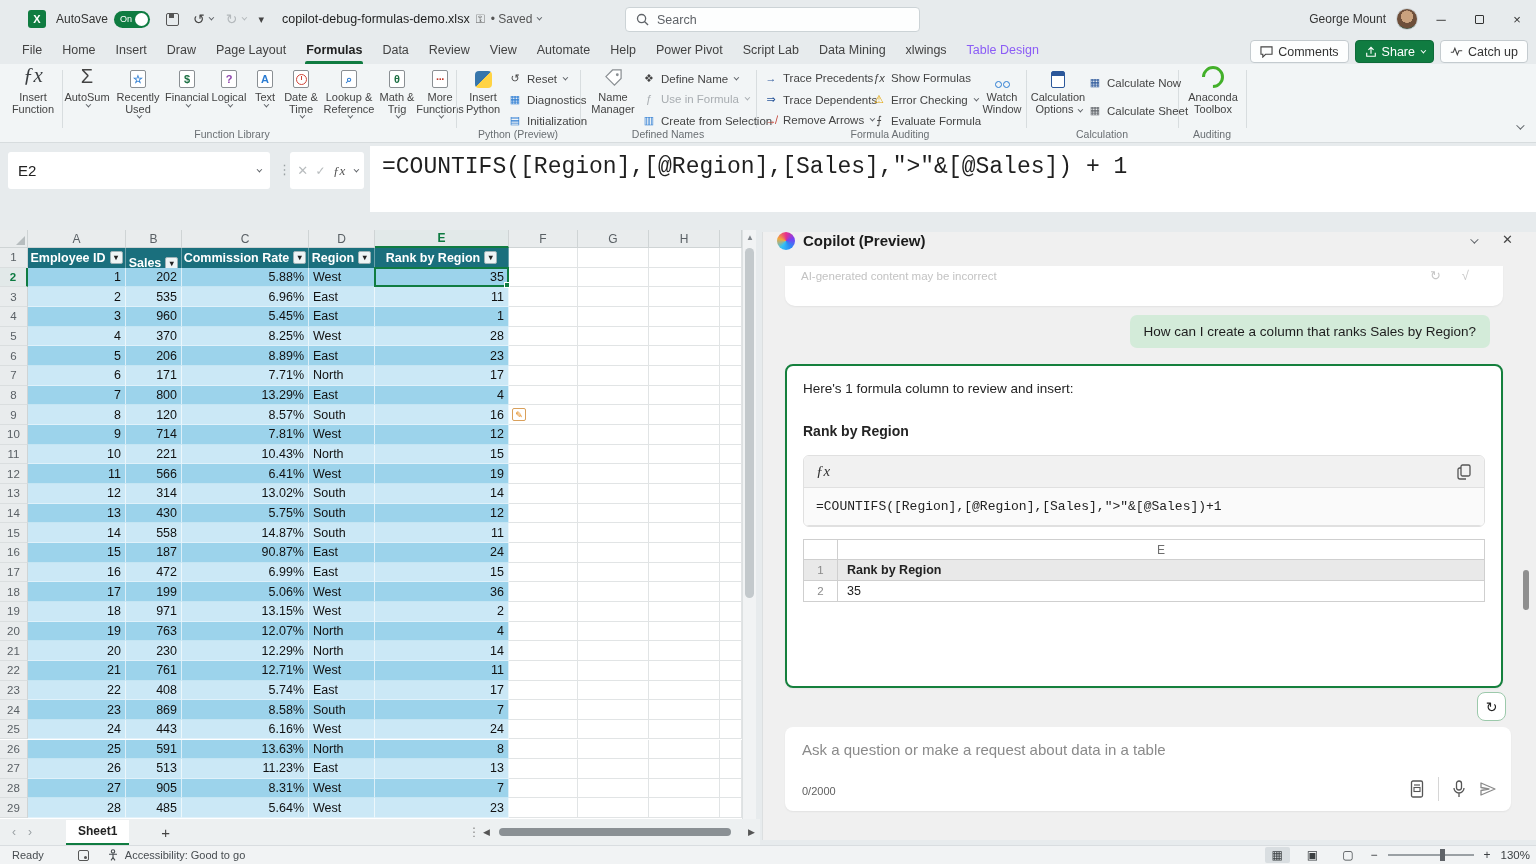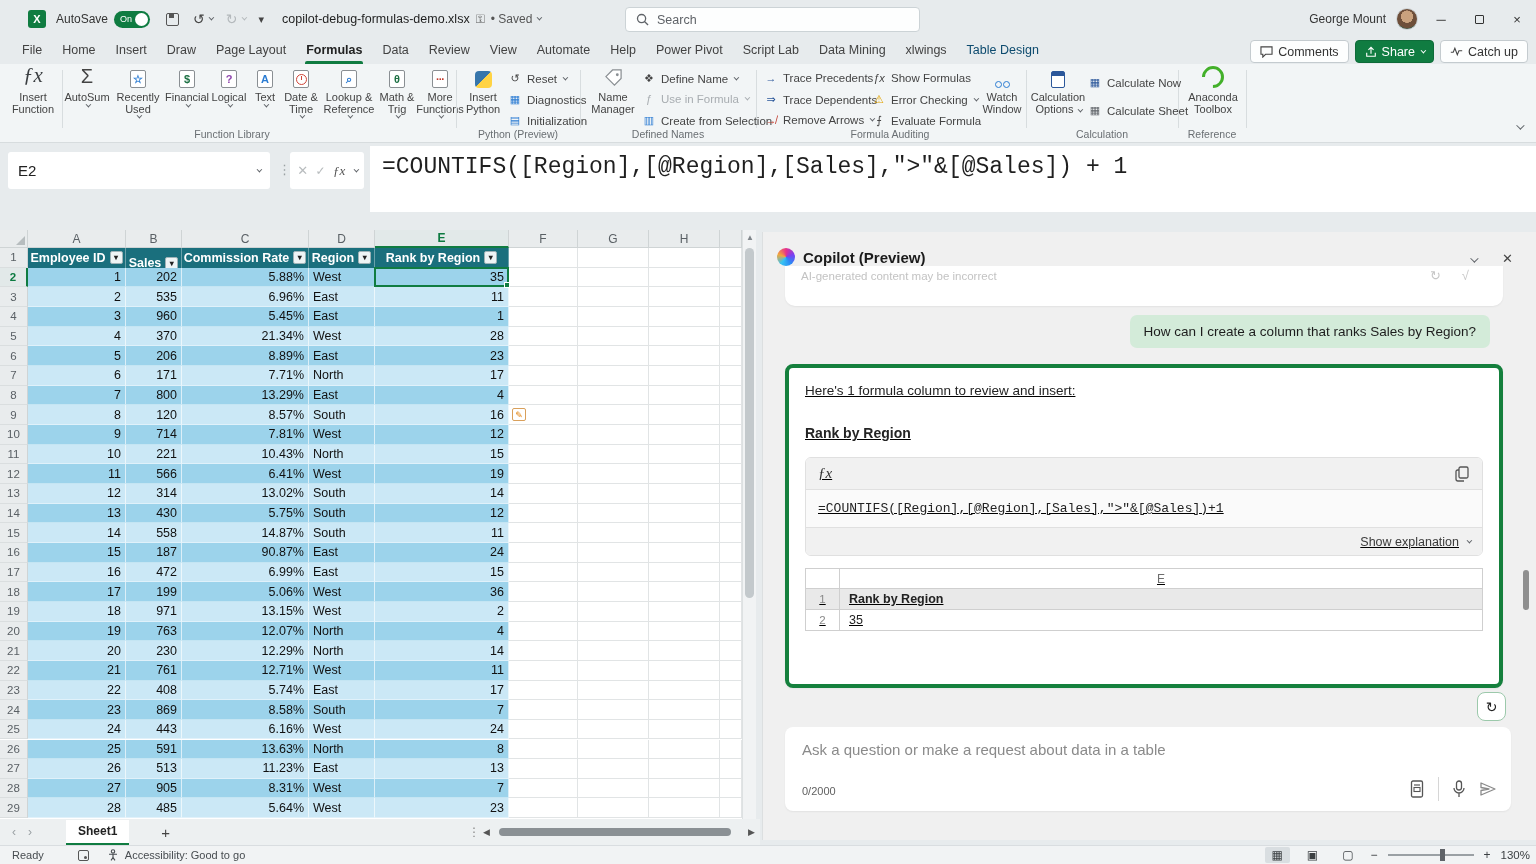--- a/index.html
+++ b/index.html
@@ -30,21 +30,21 @@
   .avatar { width:22px; height:22px; border-radius:50%; background:radial-gradient(circle at 50% 38%, #caa27e 0 38%, #6e4f3a 39% 70%, #4a5744 71%); margin-left:10px; border:1px solid #cfd4d6; }
   .winbtn { width:38px; height:38px; display:flex; align-items:center; justify-content:center; color:#333; font-size:13px; }
   .winbtn .box { width:9px; height:9px; border:1.2px solid #333; border-radius:1px; }
 
   
   #tabrow { left:0; top:38px; width:1536px; height:26px; }
   #ribbon-tabs { display:flex; height:26px; align-items:center; padding-left:12px; }
   .rtab { font-size:12.5px; color:#424242; padding:0 10px; height:26px; line-height:25px; position:relative; white-space:nowrap; }
   .rtab.active { font-weight:700; color:#222; }
   .rtab.active:after { content:""; position:absolute; left:9px; right:9px; bottom:0; height:3px; background:#107C41; border-radius:2px 2px 0 0; }
-  .rtab.contextual { color:#0c4a6e; }
+  .rtab.contextual { color:#8b5cf6; }
   #tab-actions { right:8px; top:40px; display:flex; gap:6px; }
   .actbtn { height:23px; border:1px solid #c4cbcf; background:#fdfefe; border-radius:4px; font-size:12.5px; color:#333; display:flex; align-items:center; gap:5px; padding:0 9px; }
   .actbtn.share { background:#107C41; border-color:#0e6b39; color:#fff; }
 
   
   #ribbon { left:0; top:64px; width:1536px; height:79px; background:#f2f5f6; border-bottom:1px solid #d7dcde; }
   .rsep { position:absolute; top:6px; width:1px; height:58px; background:#d8dddf; }
   .grplabel { position:absolute; top:64px; font-size:10.5px; color:#6a6f73; transform:translateX(-50%); white-space:nowrap; }
   .bigbtn { position:absolute; top:4px; display:flex; flex-direction:column; align-items:center; text-align:center; }
   .bigbtn .lbl { font-size:11px; color:#444; line-height:11.5px; margin-top:4px; }
@@ -118,29 +118,29 @@
   .accico { margin-left:18px; display:flex; }
   #sb-right { position:absolute; right:6px; display:flex; align-items:center; gap:10px; }
   .viewico { font-size:12px; color:#3c4043; padding:1px 7px; border-radius:2px; }
   .viewico.on { background:#d9dee1; }
   .zoomtrack { width:86px; height:2px; background:#9aa0a4; position:relative; }
   .zoomtrack .knob { position:absolute; left:52px; top:-5px; width:5px; height:12px; background:#5f6368; }
   .zoomsym { font-size:12px; color:#3c4043; }
 
   
   #copilot { left:762px; top:232px; width:774px; height:608px; background:#f0f0f0; border-left:1px solid #dcdfe0; }
-  #cp-head { position:absolute; left:0; top:0; width:100%; height:34px; display:flex; align-items:flex-end; padding:0 14px; gap:8px; }
+  #cp-head { position:absolute; left:0; top:0; width:100%; height:34px; display:flex; align-items:flex-start; padding:0 14px; gap:8px; }
   .cp-logo { width:18px; height:18px; border-radius:50%; background:conic-gradient(#e8308a,#7a3ff2,#2a8af5,#35c3f3,#f2a73b,#e8308a); }
   #cp-title { font-size:15px; font-weight:700; color:#1b1b1b; flex:1; }
   .cp-hbtn { color:#444; font-size:13px; padding:0 9px; }
   .cp-card-top { position:absolute; left:22px; top:34px; width:718px; height:40px; background:#fff; border-radius:0 0 10px 10px; box-shadow:0 1px 2px rgba(0,0,0,.06); }
   .cp-disc { position:absolute; left:16px; top:4px; font-size:11.5px; color:#c3c3c3; }
   .cp-disc-ic { position:absolute; top:2px; font-size:13px; color:#999; opacity:.55; }
   .bubble { position:absolute; right:46px; top:83px; background:#d3ebd9; border-radius:7px; padding:9px 14px; font-size:13.5px; color:#1d1d1d; }
-  #cp-card { position:absolute; left:22px; top:132px; width:718px; height:324px; background:#fff; border:4px solid #15803d; border-radius:8px; padding:15px 16px; box-shadow:0 1px 2px rgba(0,0,0,.05);text-decoration:underline; }
+  #cp-card { position:absolute; left:22px; top:132px; width:718px; height:324px; background:#fff; border:2px solid #15803d; border-radius:8px; padding:15px 16px; box-shadow:0 1px 2px rgba(0,0,0,.05); }
   .cp-p { font-size:13.5px; color:#242424; }
   .cp-h { font-size:14px; font-weight:700; color:#242424; margin-top:27px; }
   .cp-desc { font-size:13.5px; color:#242424; margin-top:24px; line-height:20px; width:660px; }
   #fxbox { margin-top:16px; border:1px solid #e0e0e0; border-radius:6px; overflow:hidden; }
   #fxbox .top { height:32px; background:#f1f1f1; display:flex; align-items:center; padding:0 12px; border-bottom:1px solid #e0e0e0; }
   #fxbox .top .fx { font-style:italic; font-family:"Liberation Serif",serif; font-size:15px; color:#333; flex:1; }
   #fxbox .mid { height:38px; background:#fafafa; display:flex; align-items:center; padding:0 12px; border-bottom:1px solid #e0e0e0; font-family:"Liberation Mono","DejaVu Sans Mono",monospace; font-size:13px; color:#222; }
   #fxbox .bot { height:27px; background:#f1f1f1; display:flex; align-items:center; justify-content:flex-end; gap:7px; padding:0 12px; font-size:12.5px; color:#3b3b3b; }
   #mini-table { margin-top:12px; border:1px solid #cfcfcf; border-bottom:none; }
   .mt-row { display:flex; border-bottom:1px solid #cfcfcf; }
@@ -425,21 +425,21 @@
         <span class="ring"></span>
       </div>
     <div class="lbl">Anaconda Toolbox</div>
   </div>
 
   <div class="grplabel" style="left:232px">Function Library</div>
   <div class="grplabel" style="left:518px">Python (Preview)</div>
   <div class="grplabel" style="left:668px">Defined Names</div>
   <div class="grplabel" style="left:890px">Formula Auditing</div>
   <div class="grplabel" style="left:1102px">Calculation</div>
-  <div class="grplabel" style="left:1212px">Reference</div>
+  <div class="grplabel" style="left:1212px">Auditing</div>
   <span id="ribbon-collapse" class="chev"></span>
 </div>
 
 <div id="fbar" class="abs">
   <div id="namebox" class="abs">
     <span class="nm">E2</span>
       <span class="chev sm"></span>
   </div>
   <span class="dots abs">⋮</span>
   <div id="fxbtns" class="abs">
@@ -516,21 +516,21 @@
       <div class="cell band0 ra" style="left:182px;top:76.98px;width:127px;height:19.66px">5.45%</div>
       <div class="cell band0 la" style="left:309px;top:76.98px;width:66px;height:19.66px">East</div>
       <div class="cell band0 ra" style="left:375px;top:76.98px;width:134px;height:19.66px">1</div>
       <div class="cell empty" style="left:509px;top:76.98px;width:69px;height:19.66px"></div>
       <div class="cell empty" style="left:578px;top:76.98px;width:71px;height:19.66px"></div>
       <div class="cell empty" style="left:649px;top:76.98px;width:71px;height:19.66px"></div>
       <div class="cell empty" style="left:720px;top:76.98px;width:22px;height:19.66px"></div>
       <div class="rownum" style="top:96.64px;height:19.66px">5</div>
       <div class="cell band1 ra" style="left:28px;top:96.64px;width:98px;height:19.66px">4</div>
       <div class="cell band1 ra" style="left:126px;top:96.64px;width:56px;height:19.66px">370</div>
-      <div class="cell band1 ra" style="left:182px;top:96.64px;width:127px;height:19.66px">21.34%</div>
+      <div class="cell band1 ra" style="left:182px;top:96.64px;width:127px;height:19.66px">8.25%</div>
       <div class="cell band1 la" style="left:309px;top:96.64px;width:66px;height:19.66px">West</div>
       <div class="cell band1 ra" style="left:375px;top:96.64px;width:134px;height:19.66px">28</div>
       <div class="cell empty" style="left:509px;top:96.64px;width:69px;height:19.66px"></div>
       <div class="cell empty" style="left:578px;top:96.64px;width:71px;height:19.66px"></div>
       <div class="cell empty" style="left:649px;top:96.64px;width:71px;height:19.66px"></div>
       <div class="cell empty" style="left:720px;top:96.64px;width:22px;height:19.66px"></div>
       <div class="rownum" style="top:116.3px;height:19.66px">6</div>
       <div class="cell band0 ra" style="left:28px;top:116.3px;width:98px;height:19.66px">5</div>
       <div class="cell band0 ra" style="left:126px;top:116.3px;width:56px;height:19.66px">206</div>
       <div class="cell band0 ra" style="left:182px;top:116.3px;width:127px;height:19.66px">8.89%</div>
@@ -838,24 +838,20 @@
     <div class="cp-h">Rank by Region</div>
     <div id="fxbox">
       <div class="top">
         <span class="fx">ƒx</span>
         <svg width="15" height="16" viewBox="0 0 15 16">
             <rect x="4" y="1" width="9" height="11" rx="1.5" fill="none" stroke="#555" stroke-width="1.3"></rect>
             <path d="M4 4H2.6A1.6 1.6 0 0 0 1 5.6V13a2 2 0 0 0 2 2h6" fill="none" stroke="#555" stroke-width="1.3"></path>
           </svg>
       </div>
       <div class="mid">=COUNTIFS([Region],[@Region],[Sales],"&gt;"&amp;[@Sales])+1</div>
-      <div class="bot">
-        <span>Show explanation</span>
-          <span class="chev sm"></span>
-      </div>
     </div>
     <div id="mini-table">
       <div class="mt-row mt-hdr">
         <div class="mt-num"></div>
         <div class="mt-cell">E</div>
       </div>
       <div id="mini-rows">
           <div class="mt-row mt-r1">
             <div class="mt-num">1</div>
             <div class="mt-cell">Rank by Region</div>

